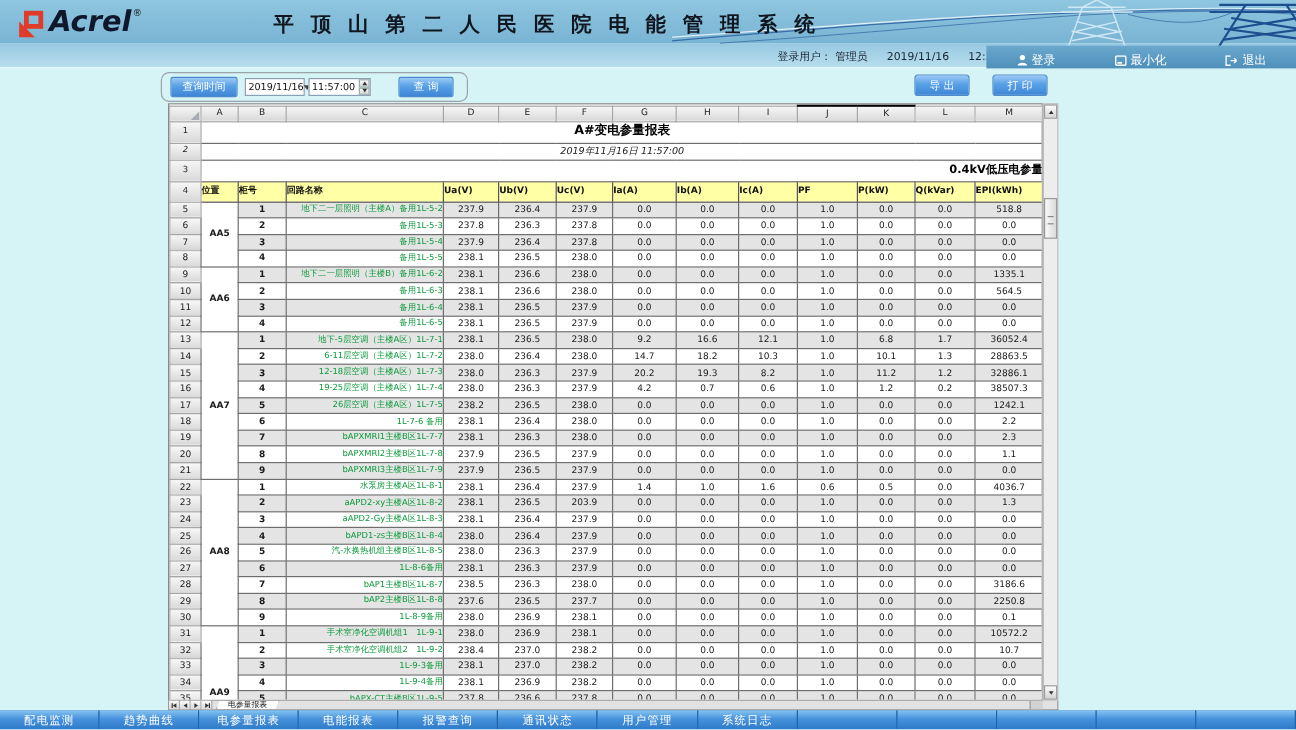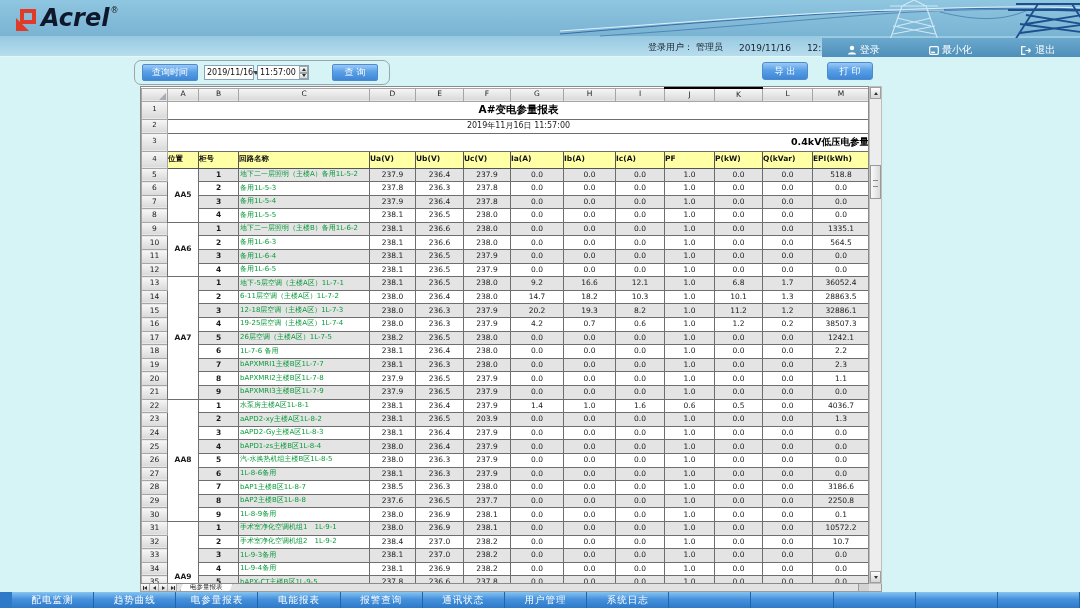--- a/index.html
+++ b/index.html
@@ -59,27 +59,27 @@
   td { border:1px solid #6e6e6e; padding:0; overflow:hidden; white-space:nowrap; line-height:1.1; }
   .letters-row { height:13px; }
   .letter, .rownum, .corner { background:linear-gradient(180deg,#f7f7f7,#d9d9d9);
     border:1px solid #a6a6a6; font-size:7.5px; text-align:center; color:#222; }
   .rownum { font-size:7px; }
   .corner { position:relative; }
   .corner::after { content:""; position:absolute; right:1px; bottom:1px;
     border-left:7px solid transparent; border-bottom:7px solid #a8adb3; }
   .mark-top { border-top:2px solid #000 !important; }
   .title-row { height:18px; } .title-row .merged { font-size:10.5px; font-weight:bold; text-align:center; }
-  .date-row { height:14px; } .date-row .merged { font-size:8px; text-align:center; color:#222; }
+  .date-row { height:14px;font-style:italic; } .date-row .merged { font-size:8px; text-align:center; color:#222; }
   .subtitle-row { height:18px; } .subtitle-row .merged { font-size:9.5px; font-weight:bold; text-align:right; }
   .head-row { height:17px; }
   .head-row .hcell { background:#ffffa6; font-weight:bold; font-size:7.5px; text-align:left; color:#111; border:1px solid #555; }
   .data-row { height:13.6px; }
   .data-row td { font-size:7.5px; color:#1a1a1a; text-align:center; }
-  .data-row .cname { font-size:7px; color:#0a9a3a; text-align:left; padding-left:1px; }
+  .data-row .cname { font-size:7px; color:#0a9a3a; text-align:right; padding-left:1px; }
   .data-row .no { font-weight:bold; }
   .pos { font-size:9px; font-weight:bold; text-align:center; background:#fff; }
   .pos-low { vertical-align:bottom; padding-bottom:8px; }
   .shade td { background:#e4e4e4; }
   .shade td.rownum { background:linear-gradient(180deg,#f7f7f7,#d9d9d9); }
   .shade td.pos, tr td.pos { background:#fff; }
   .group-start td { border-top:1px solid #111; }
 
   
   #vscroll { position:absolute; left:729px; top:0; width:13px; height:498px; background:#ededed; border:1px solid #bdbdbd; }
@@ -97,21 +97,21 @@
   .t-left  { width:0;height:0;border-top:2.5px solid transparent;border-bottom:2.5px solid transparent;border-right:3.5px solid #333; }
   .t-right { width:0;height:0;border-top:2.5px solid transparent;border-bottom:2.5px solid transparent;border-left:3.5px solid #333; }
   .bar-l::before { content:""; position:absolute; left:1.5px; top:1.5px; bottom:1.5px; width:1px; background:#333; }
   .bar-r::before { content:""; position:absolute; right:1.5px; top:1.5px; bottom:1.5px; width:1px; background:#333; }
   .sheet-tab { margin-left:3px; padding:0 9px; background:#fff; display:flex; align-items:center;
     font-size:6.5px; color:#111; clip-path:polygon(3px 0, 100% 0, calc(100% - 3px) 100%, 0 100%);
     border-left:1px solid #888; border-right:1px solid #888; }
   .resize-box { position:absolute; right:12px; top:0; bottom:0; width:11px; background:#d2d2d2; border-left:1px solid #9c9c9c; }
 
   
-  #nav { position:absolute; left:0; bottom:0; width:1080px; height:16px; display:flex; background:#2f7ac8; z-index:4;padding-left:12px; }
+  #nav { position:absolute; left:0; bottom:0; width:1080px; height:16px; display:flex; background:#2f7ac8; z-index:4; }
   .nav-tab { flex:1; display:flex; align-items:center; justify-content:center; color:#fff; font-size:9.5px;
     letter-spacing:1px; background:linear-gradient(180deg,#86c4f1,#4691dc 45%,#2f7ac8);
     border-right:1px solid #2264aa; cursor:pointer; white-space:nowrap; overflow:hidden; }
 </style>
 </head>
 <body>
 
 <div id="app">
 
   <div class="header"></div>
@@ -136,20 +136,21 @@
 
   <div class="logo">
     <span class="logo-icon">
         <span class="frame"></span>
         <span class="blade"></span>
       </span>
     <span class="logo-text">Acrel</span>
     <span class="logo-reg">®</span>
   </div>
 
+  <div class="app-title">平顶山第二人民医院电能管理系统</div>
 
   <div class="login-info">
     <span class="lbl">登录用户：</span>
     <span class="val">管理员</span>
     <span class="val">2019/11/16</span>
     <span class="val">12:28:07.4</span>
   </div>
 
   <div class="sub-right">
     <span class="win-btn">

